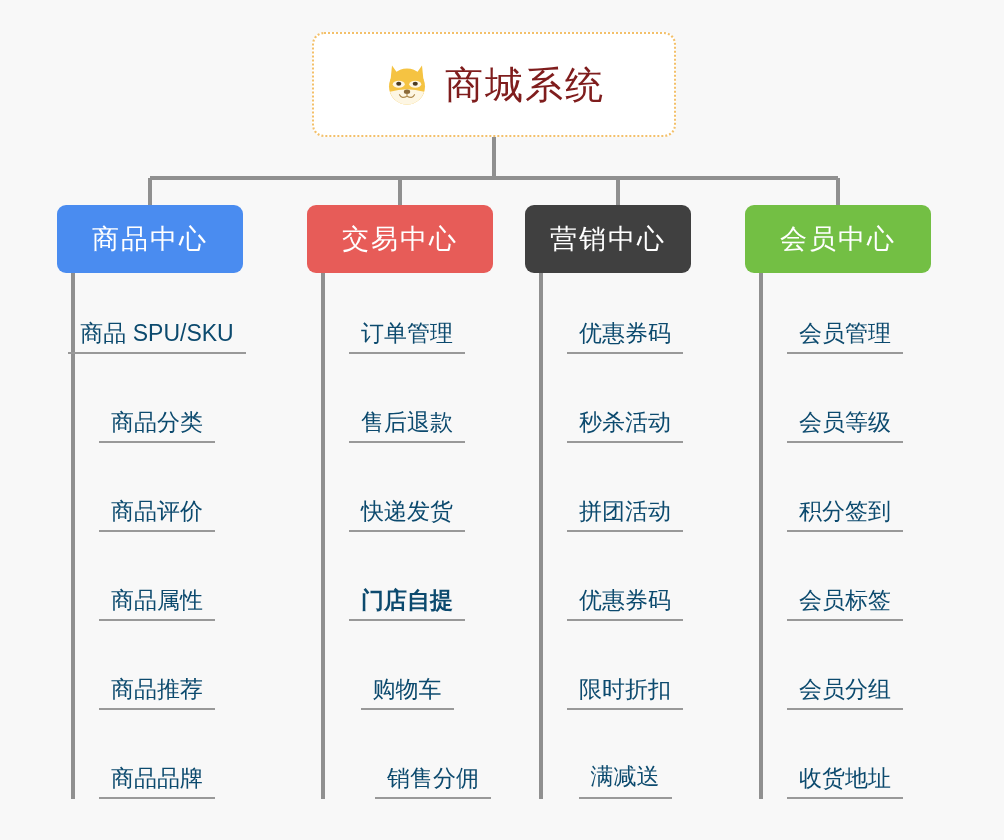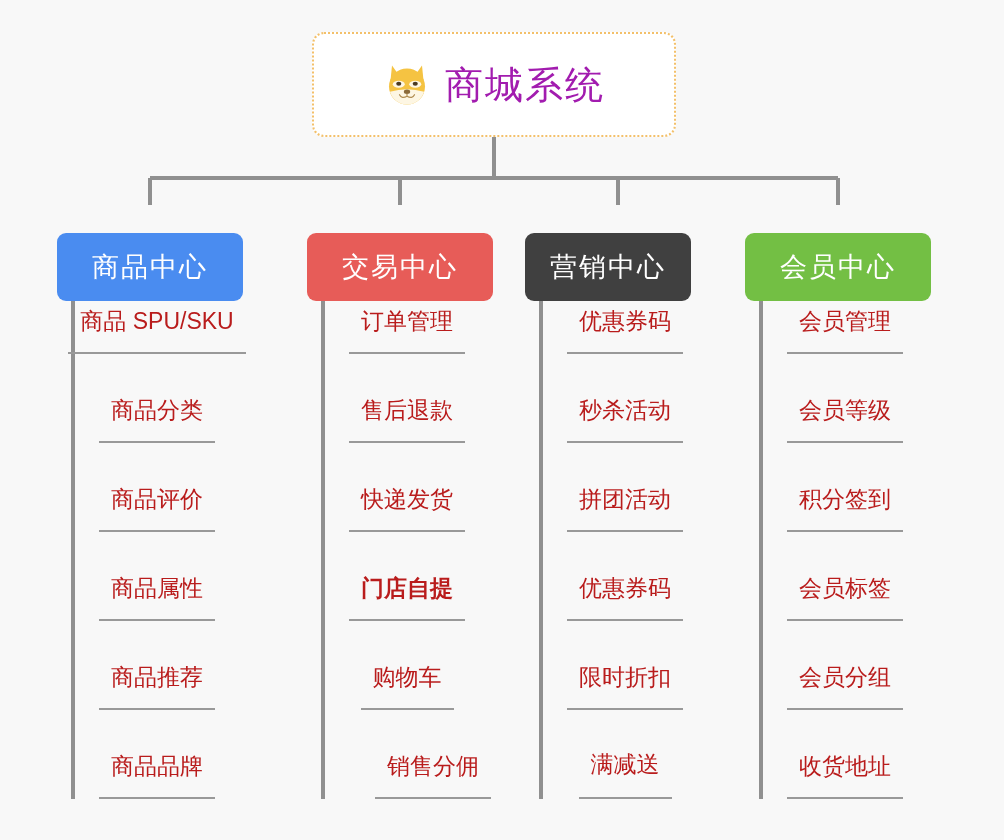--- a/index.html
+++ b/index.html
@@ -44,21 +44,21 @@
     border: 2px dotted #f3c06a;
     border-radius: 12px;
     box-sizing: border-box;
     display: flex;
     align-items: center;
     justify-content: center;
     gap: 14px;
   }
   .root-title {
     font-size: 38px;
-    color: #a21caf;
+    color: #7f1d1d;
     letter-spacing: 2px;
     line-height: 1;
     white-space: nowrap;
     text-align: center;
   }
   .root-emoji {
     width: 48px;
     height: 48px;
     display: block;
     flex: 0 0 auto;
@@ -70,37 +70,36 @@
     height: 68px;
     border-radius: 9px;
     display: flex;
     align-items: center;
     justify-content: center;
     color: #ffffff;
     font-size: 27px;
     letter-spacing: 2px;
     white-space: nowrap;
     box-sizing: border-box;
-    margin-top: 28px;
   }
 
   
   .leaf {
     position: absolute;
     height: 60px;
     display: flex;
     align-items: flex-end;
     justify-content: center;
     box-sizing: border-box;
   }
   .leaf-inner {
     border-bottom: 2px solid #999999;
-    padding: 0 12px 18px 12px;
+    padding: 0 12px 6px 12px;
     font-size: 23px;
-    color: #b91c1c;
+    color: #0c4a6e;
     line-height: 1.15;
     white-space: nowrap;
     box-sizing: border-box;
     text-align: center;
   }
 </style>
 </head>
 <body>
 
 <div id="canvas">

